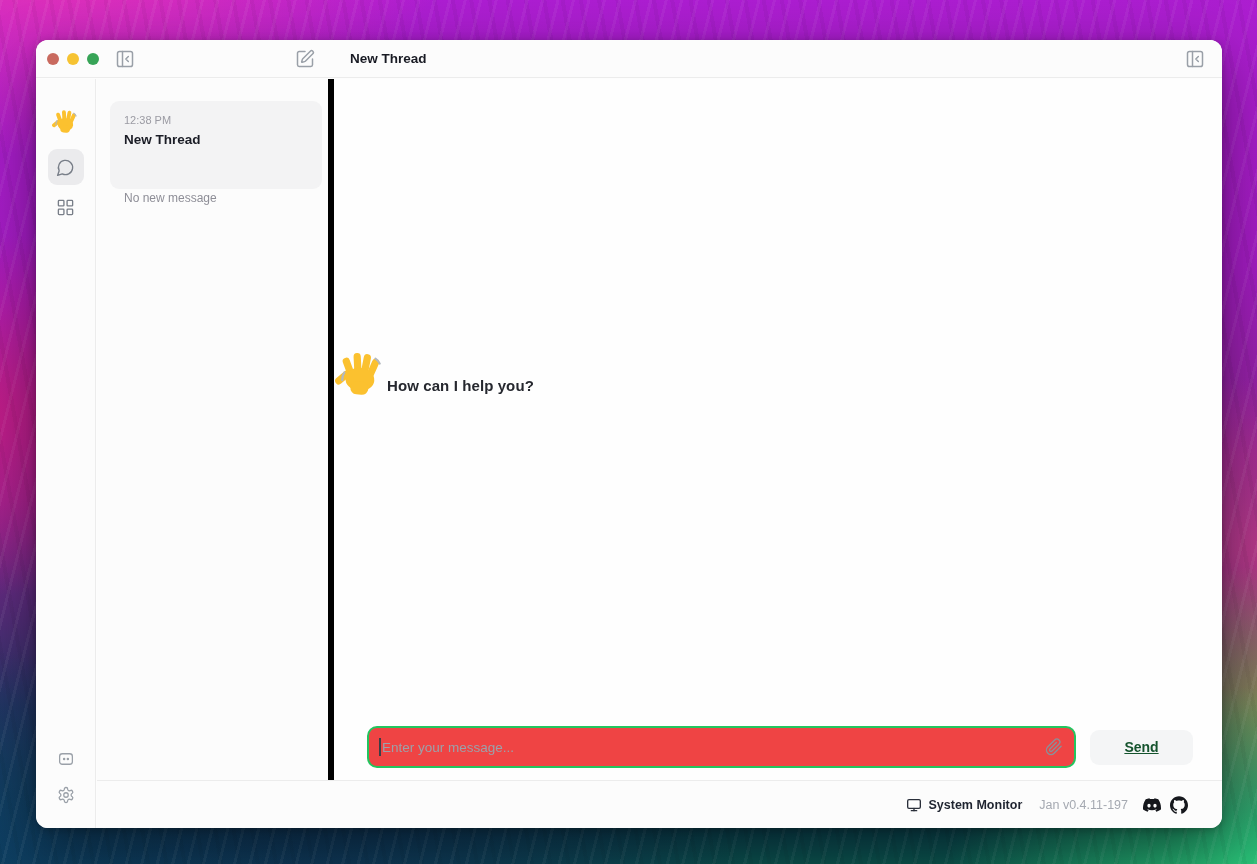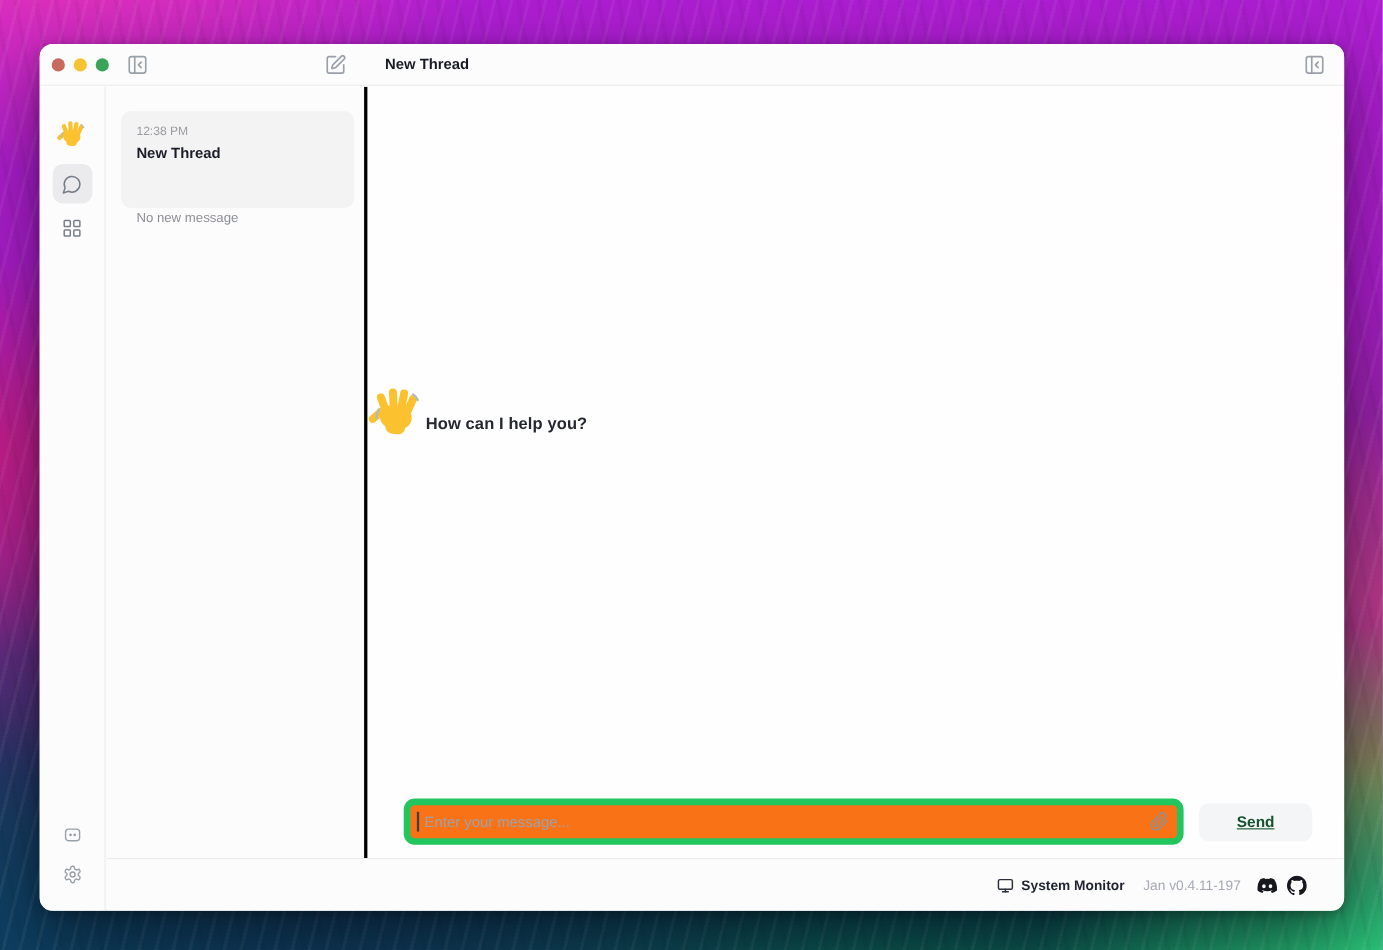--- a/index.html
+++ b/index.html
@@ -52,36 +52,36 @@
   .rail-wave { width:28px; height:28px; margin-bottom:14px; }
   .rail-btn { width:36px; height:36px; border-radius:9px; display:flex; align-items:center; justify-content:center; color:#787e88; margin-bottom:4px; }
   .rail-btn svg { width:19px; height:19px; }
   .rail-btn.active { background:#ebebed; }
   .rail-spacer { flex:1; }
   .rail-btn.small { width:30px; height:30px; margin-bottom:6px; color:#9aa0a8; }
   .rail-btn.small svg { width:18px; height:18px; }
   .rail-btn.small:last-child { margin-bottom:0; }
 
   
-  .threads { position:absolute; left:61px; top:39px; width:237px; bottom:48px; background:#fcfcfc; border-right:3px solid #000000;padding-left:16px; }
+  .threads { position:absolute; left:61px; top:39px; width:237px; bottom:48px; background:#fcfcfc; border-right:6px solid #000000;padding-left:16px; }
   .thread-card { position:absolute; left:13px; top:22px; width:212px; height:88px; background:#f3f3f4; border-radius:9px; padding:13px 14px; }
   .thread-time { font-size:11px; color:#9b9ba3; margin-bottom:6px; }
   .thread-title { font-size:13.5px; font-weight:bold; color:#1b1d26; margin-bottom:6px; }
   .thread-sub { font-size:12px; color:#8e8e97;margin-top:44px; }
 
   
   .main { position:absolute; left:299px; top:39px; right:0; bottom:48px; background:#fefefe; }
   .hero { position:absolute; left:0; right:0; top:268px; display:flex; flex-direction:row; align-items:center; }
   .hero-wave { width:52px; height:52px; margin-bottom:24px; }
   .hero-text { font-size:15px; font-weight:600; color:#26282f; letter-spacing:.1px; }
 
   .composer { position:absolute; left:32px; right:29px; bottom:12px; display:flex; gap:14px; align-items:center; }
   .msg-box { position:relative; flex:1; height:42px; }
-  .msg-input { width:100%; height:42px; border:6px solid #22c55e; border-radius:10px; padding:0 42px 0 13px;
-               font-size:13.5px; color:#33353c; background:#f97316; outline:none; font-family:"Liberation Sans", sans-serif; }
+  .msg-input { width:100%; height:42px; border:2px solid #22c55e; border-radius:10px; padding:0 42px 0 13px;
+               font-size:13.5px; color:#33353c; background:#ef4444; outline:none; font-family:"Liberation Sans", sans-serif; }
   .msg-input::placeholder { color:#9ca1aa; }
   .caret { position:absolute; left:12px; top:12px; width:1.5px; height:18px; background:#3c3f46; }
   .clip { position:absolute; right:13px; top:12px; width:18px; height:18px; color:#8a9099; }
   .clip svg { width:18px; height:18px; }
   .send-btn { width:103px; height:35px; border:none; border-radius:9px; background:#f4f5f6; color:#14532d;
               font-size:14px; font-weight:bold; font-family:"Liberation Sans", sans-serif;text-decoration:underline; }
 
   
   .footer { position:absolute; left:61px; right:0; bottom:0; height:48px; background:#fcfcfc; border-top:1px solid #ececec;
             display:flex; align-items:center; justify-content:flex-end; padding-right:34px; }

